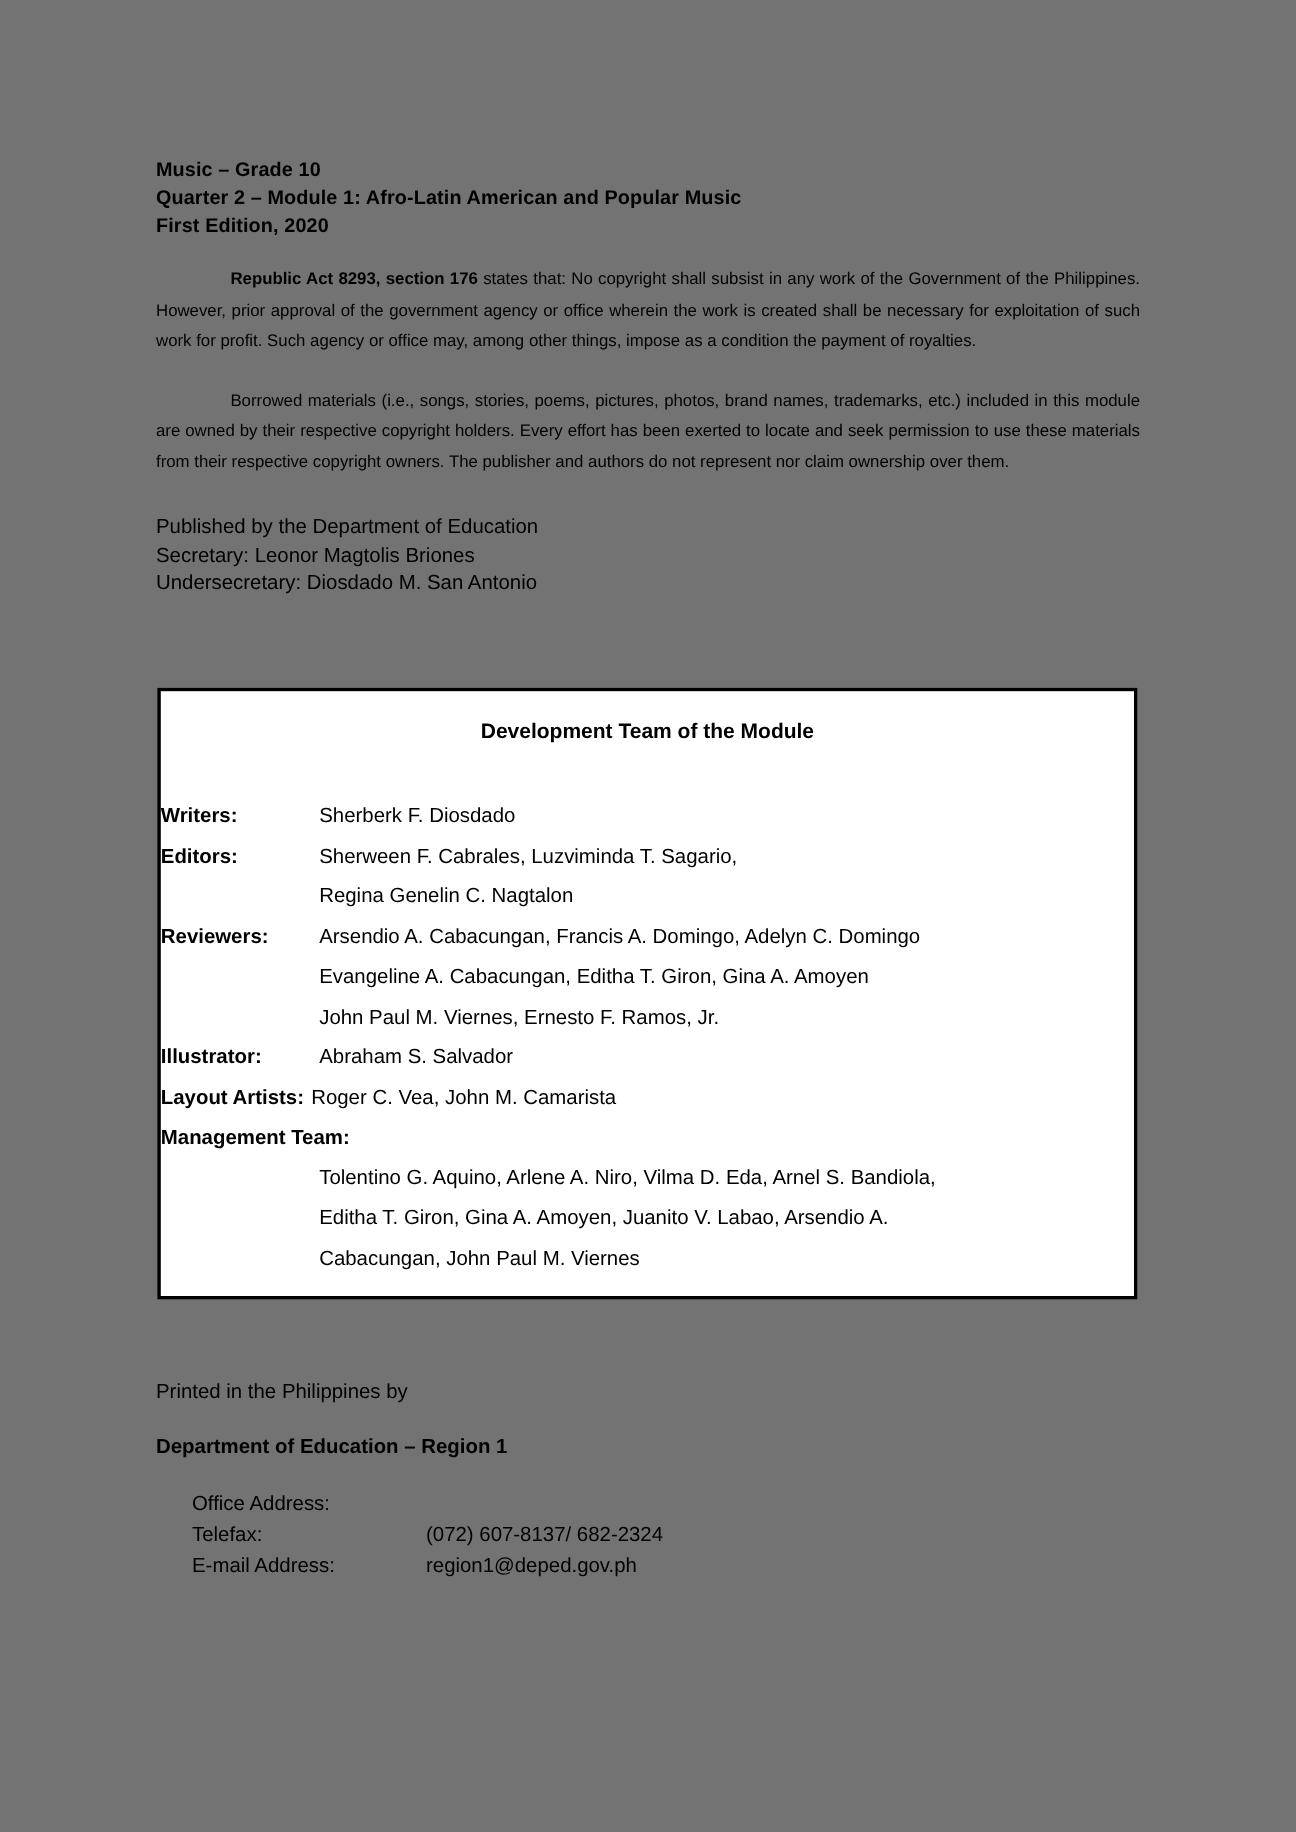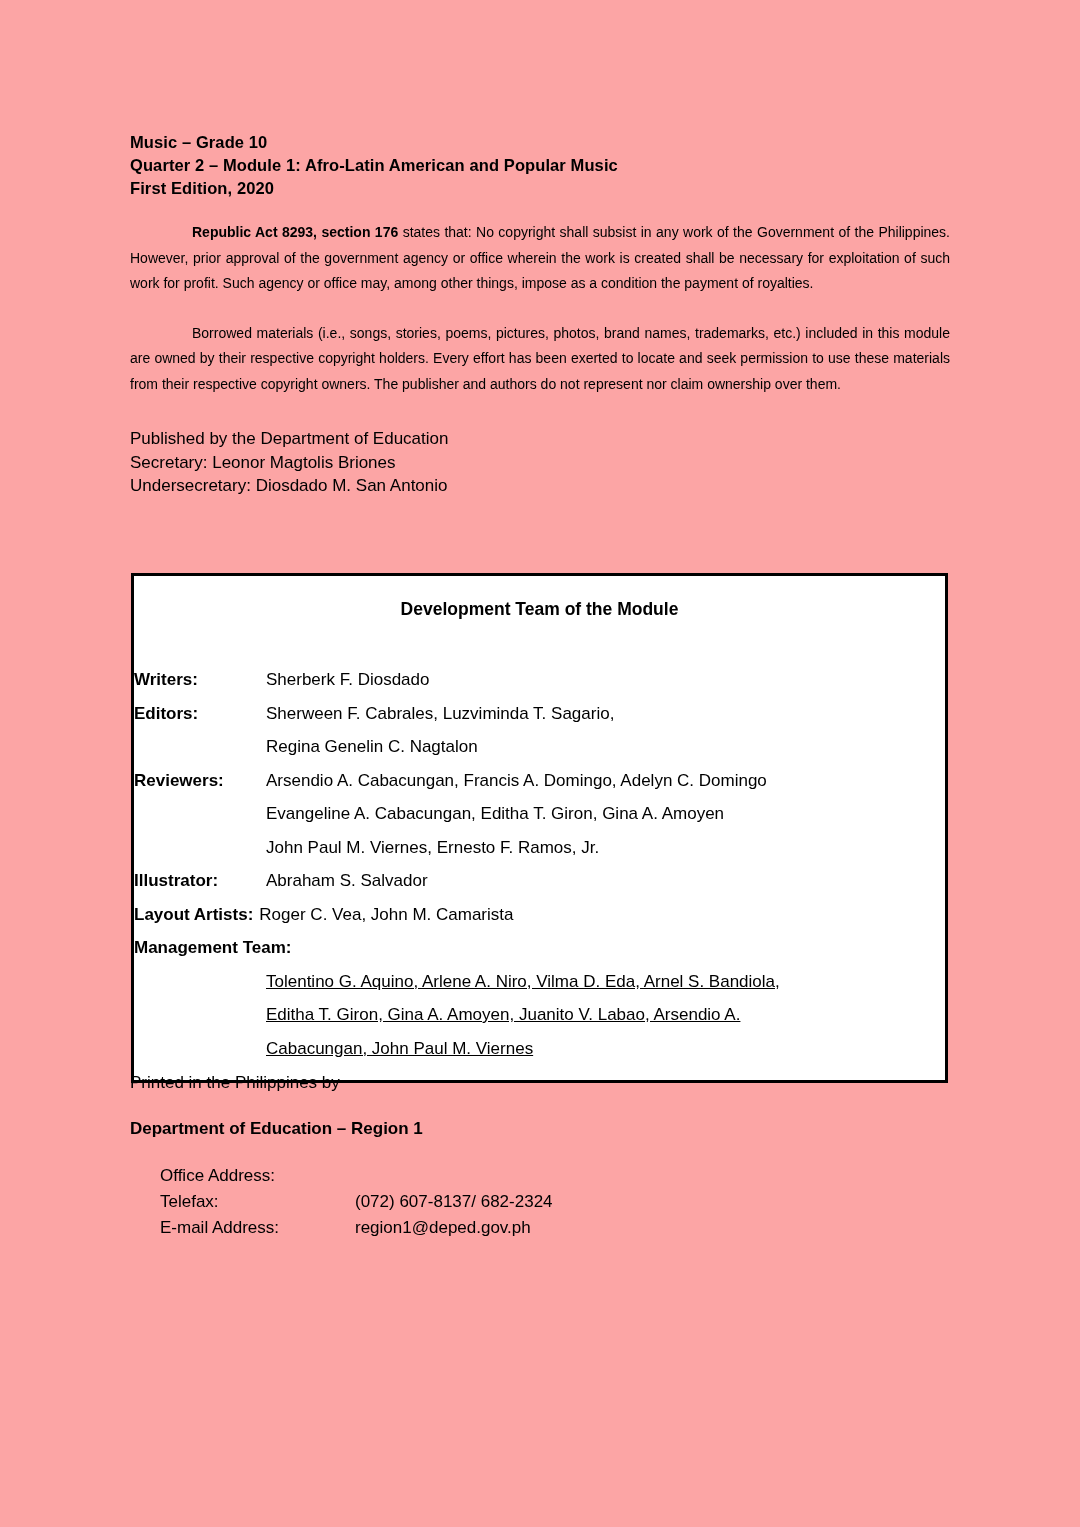--- a/index.html
+++ b/index.html
@@ -13,21 +13,21 @@
     font-family: "Liberation Sans", sans-serif;
     color: #000000;
     position: relative;
     overflow: hidden;
   }
   .page {
     position: absolute;
     left: 0; top: 0;
     width: 1080px;
     height: 1527px;
-    background: #fca5a5;
+    background: #737373;
   }
   .content {
     position: absolute;
     left: 130px;
     top: 131px;
     width: 820px;
   }
 
   
   .header-block {
@@ -100,28 +100,27 @@
   .dev-value { white-space: pre; }
   .dev-cont {
     padding-left: 132px;
     font-size: 17px;
     line-height: 33.5px;
   }
   .dev-mgmt-names {
     padding-left: 132px;
     font-size: 17px;
     line-height: 33.5px;
-    text-decoration: underline;
   }
 
   
   .footer {
     position: absolute;
     left: 130px;
-    top: 1071px;
+    top: 1148px;
     width: 820px;
   }
   .printed {
     font-size: 17px;
     line-height: 23px;
   }
   .region {
     font-weight: bold;
     font-size: 17px;
     margin-top: 25px;

